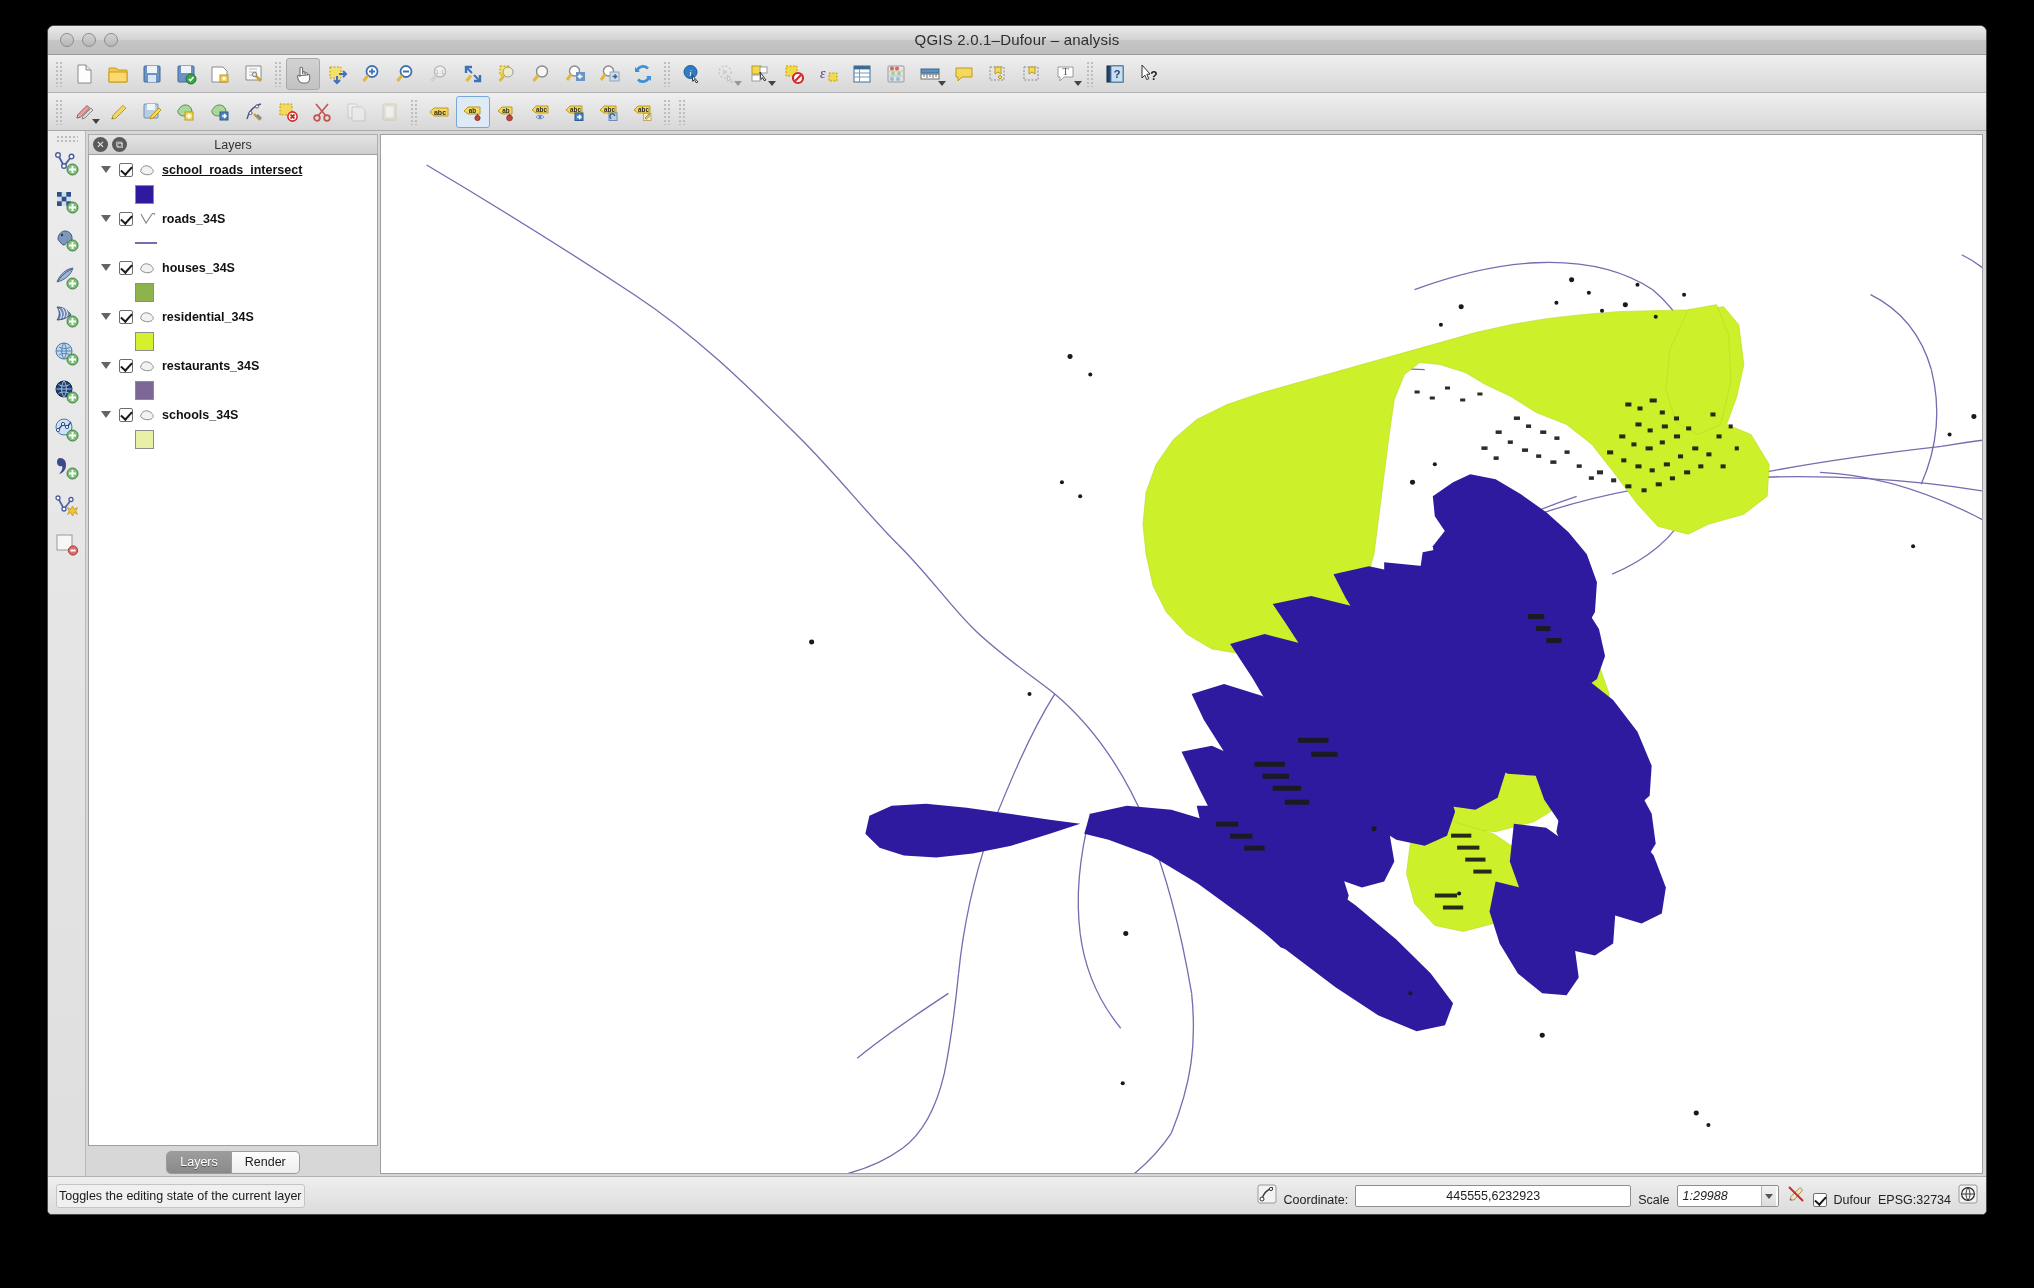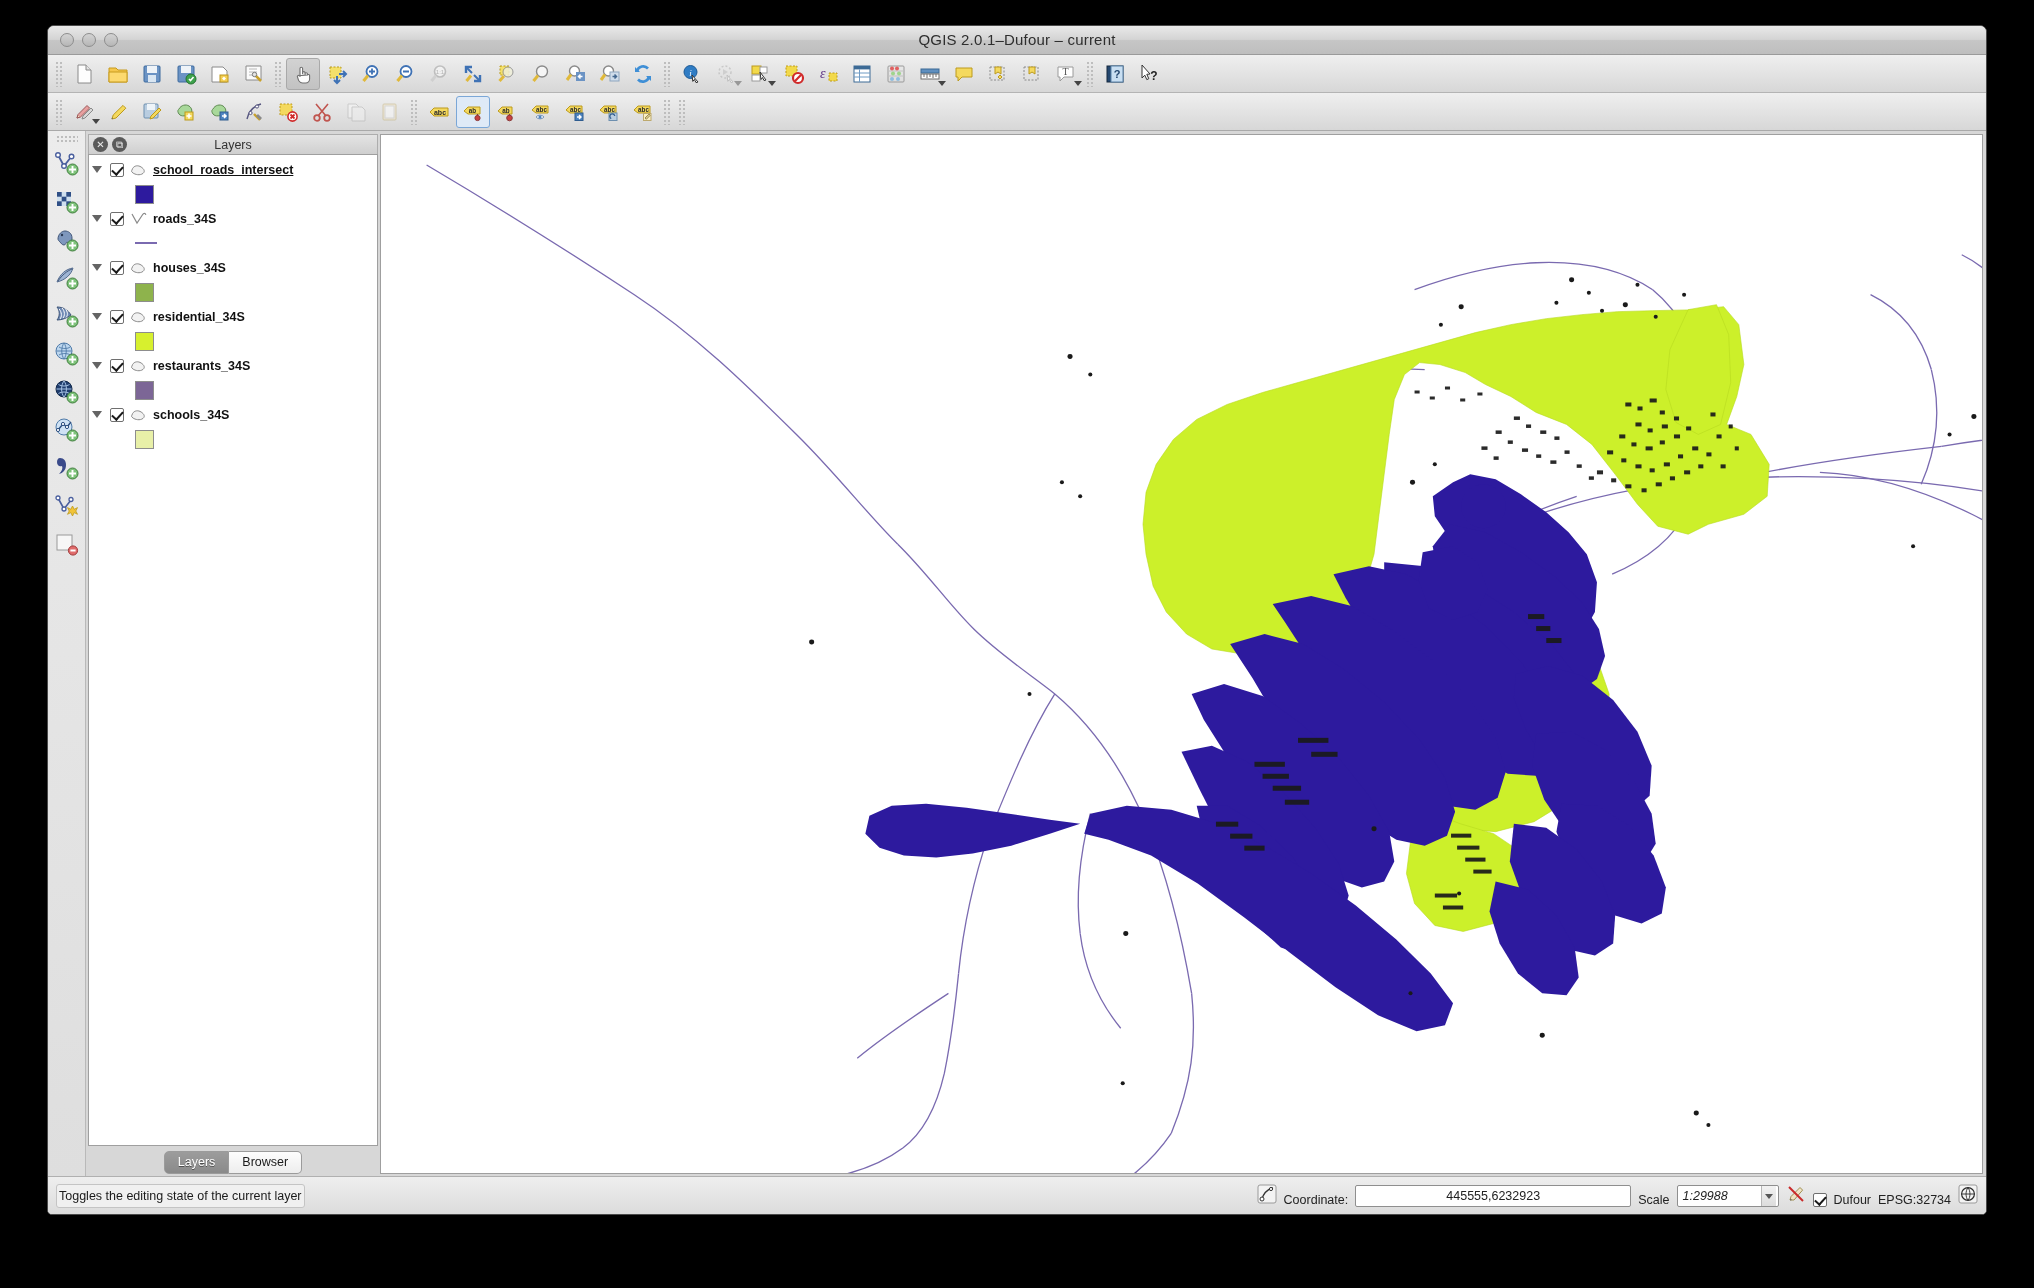--- a/index.html
+++ b/index.html
@@ -122,21 +122,21 @@
     margin-left: 4px; position: relative; z-index: 2;
     font-family: "DejaVu Sans", sans-serif;
   }
   #layer-list {
     flex: 1; background: #ffffff;
     border: 1px solid #9f9f9f;
     overflow: hidden; padding-top: 3px;
   }
   .layer-row {
     display: flex; align-items: center;
-    height: 23px; padding-left: 3px; gap: 6px;
+    height: 23px; padding-left: 12px; gap: 6px;
   }
   .expander {
     width: 0; height: 0;
     border-left: 5.5px solid transparent;
     border-right: 5.5px solid transparent;
     border-top: 7px solid #646464;
     margin-right: 2px;
   }
   .chk {
     width: 14px; height: 14px;
@@ -236,21 +236,21 @@
 <body>
 
 <div id="window">
 
   <div id="titlebar">
     <div class="traffic">
       <div class="tl-dot"></div>
       <div class="tl-dot"></div>
       <div class="tl-dot"></div>
     </div>
-    <div class="title">QGIS 2.0.1–Dufour – current</div>
+    <div class="title">QGIS 2.0.1–Dufour – analysis</div>
   </div>
 
   <div class="toolbar" id="toolbar-main">
     <div class="grip"></div>
 
     <div class="tb-btn">
       <svg width="22" height="22" viewBox="0 0 22 22">
           <path d="M5 2h8l5 5v13H5z" fill="#fdfdfd" stroke="#8a8a8a"></path>
           <path d="M13 2v5h5" fill="#e4e4e4" stroke="#8a8a8a"></path>
         </svg>
@@ -809,21 +809,21 @@
           <div class="lname">schools_34S</div>
         </div>
         <div class="sym-row">
           <div class="swatch" style="background:#e8f0a8"></div>
         </div>
 
       </div>
 
       <div id="dock-tabs">
         <div class="dtab first on">Layers</div>
-        <div class="dtab last off">Browser</div>
+        <div class="dtab last off">Render</div>
       </div>
     </div>
 
     <div id="canvas-wrap">
       <div id="canvas">
         <svg viewBox="0 0 1580 1040" preserveAspectRatio="none">
           <rect x="0" y="0" width="1580" height="1040" fill="#ffffff"></rect>
 
           <g fill="none" stroke="#7a6ab0" stroke-width="1.3">
             <path d="M45 30 C120 75 190 120 250 160 C310 200 360 250 410 300 C450 340 480 380 510 410"></path>

